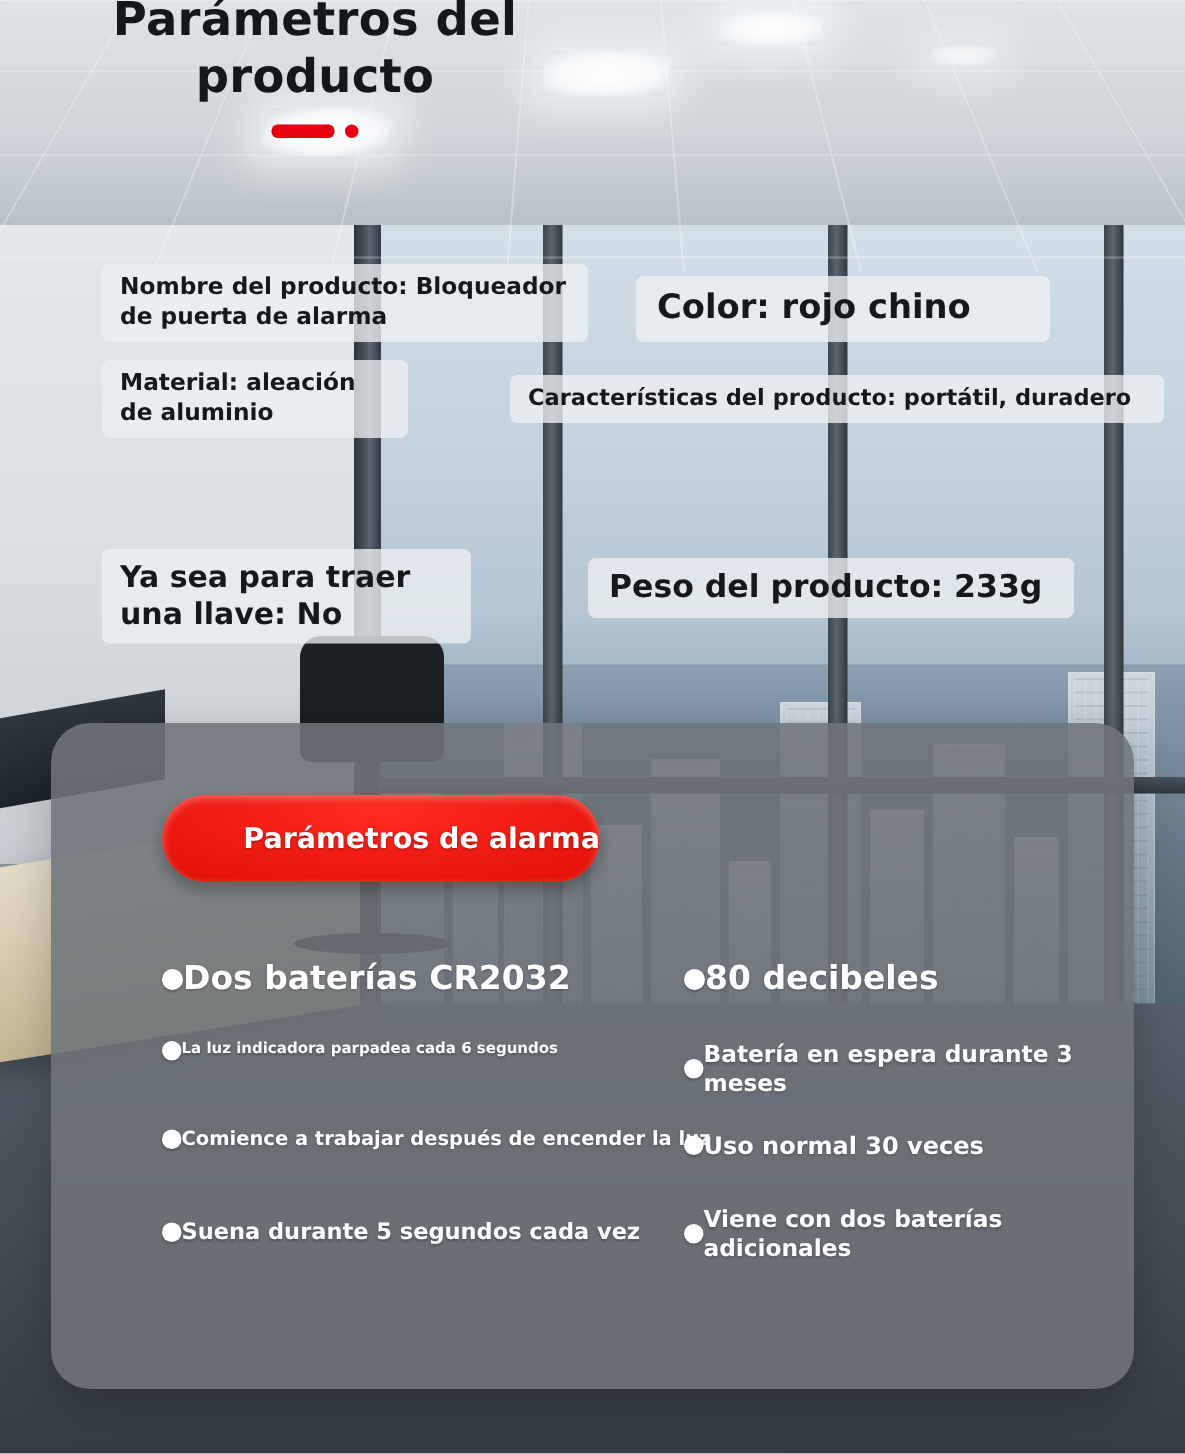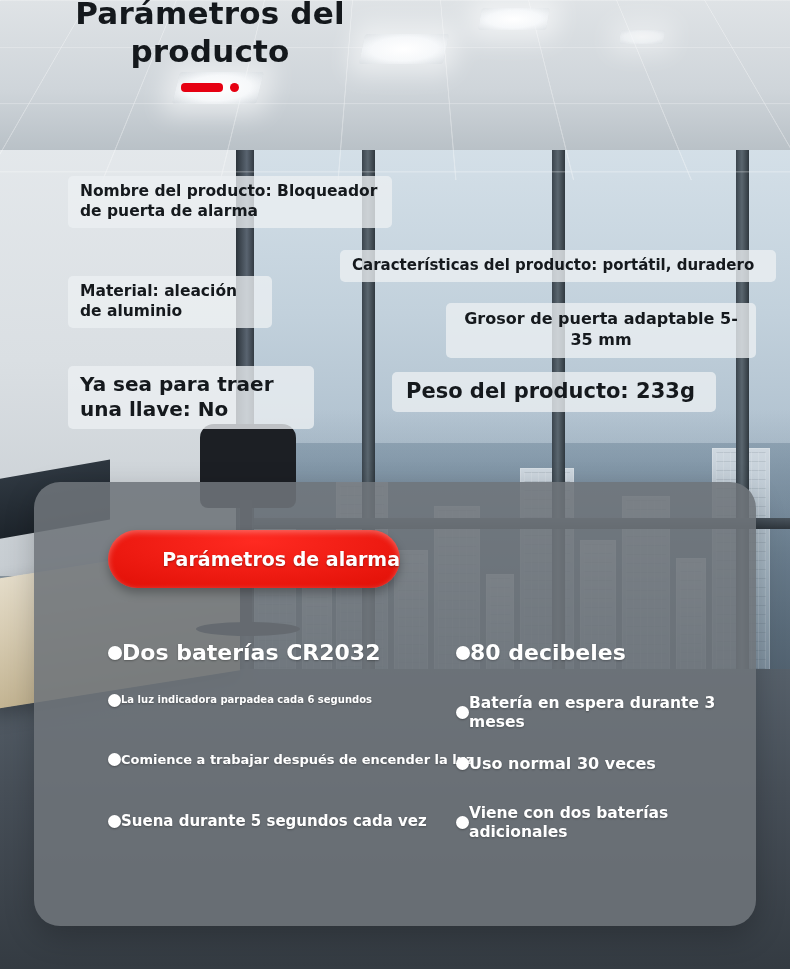--- a/index.html
+++ b/index.html
@@ -174,21 +174,21 @@
     border-radius: 5px;
     padding: 6px 12px 7px 12px;
     color: #15191d;
     font-family: "DejaVu Sans", sans-serif;
     font-weight: bold;
     line-height: 1.26;
     z-index: 4;
     white-space: pre-line;
   }
   .s1 { left: 68px;  top: 176px; width: 300px; font-size: 15.5px; }
-  .s2 { left: 68px;  top: 240px; width: 180px; font-size: 15.5px; margin-top: 36px; }
+  .s2 { left: 68px;  top: 240px; width: 180px; font-size: 15.5px; }
   .s3 { left: 68px;  top: 307px; width: 356px; font-size: 16.5px; padding-top: 9px; padding-bottom: 10px; }
   .s4 { left: 68px;  top: 366px; width: 222px; font-size: 20px; }
 
   .s5 { left: 424px; top: 184px; width: 248px; font-size: 22.5px; padding: 7px 14px 9px; }
   .s6 { left: 340px; top: 250px; width: 412px; font-size: 15px; }
   .s7 { left: 446px; top: 303px; width: 286px; font-size: 16px; text-align: center; line-height: 1.3; }
   .s8 { left: 392px; top: 372px; width: 296px; font-size: 21px; padding: 6px 14px 8px; }
 
   
   .panel {
@@ -302,22 +302,22 @@
     <h1 class="title">Parámetros del producto</h1>
     <div class="title-underline">
       <span class="dash"></span>
       <span class="dot"></span>
     </div>
   </div>
 
   <div class="spec s1">Nombre del producto: Bloqueador de puerta de alarma</div>
   <div class="spec s2">Material: aleación de aluminio</div>
   <div class="spec s4">Ya sea para traer una llave: No</div>
+  <div class="spec s5">Color: rojo chino</div>
   <div class="spec s6">Características del producto: portátil, duradero</div>
-  <div class="spec s7">Grosor de puerta adaptable 5-35 mm</div>
   <div class="spec s8">Peso del producto: 233g</div>
 
   <div class="panel">
     <div class="panel-badge">
       <span>Parámetros de alarma</span>
     </div>
 
     <div class="bullets">
       <div class="bullet b1">
         <span class="mark m-lg"></span>

